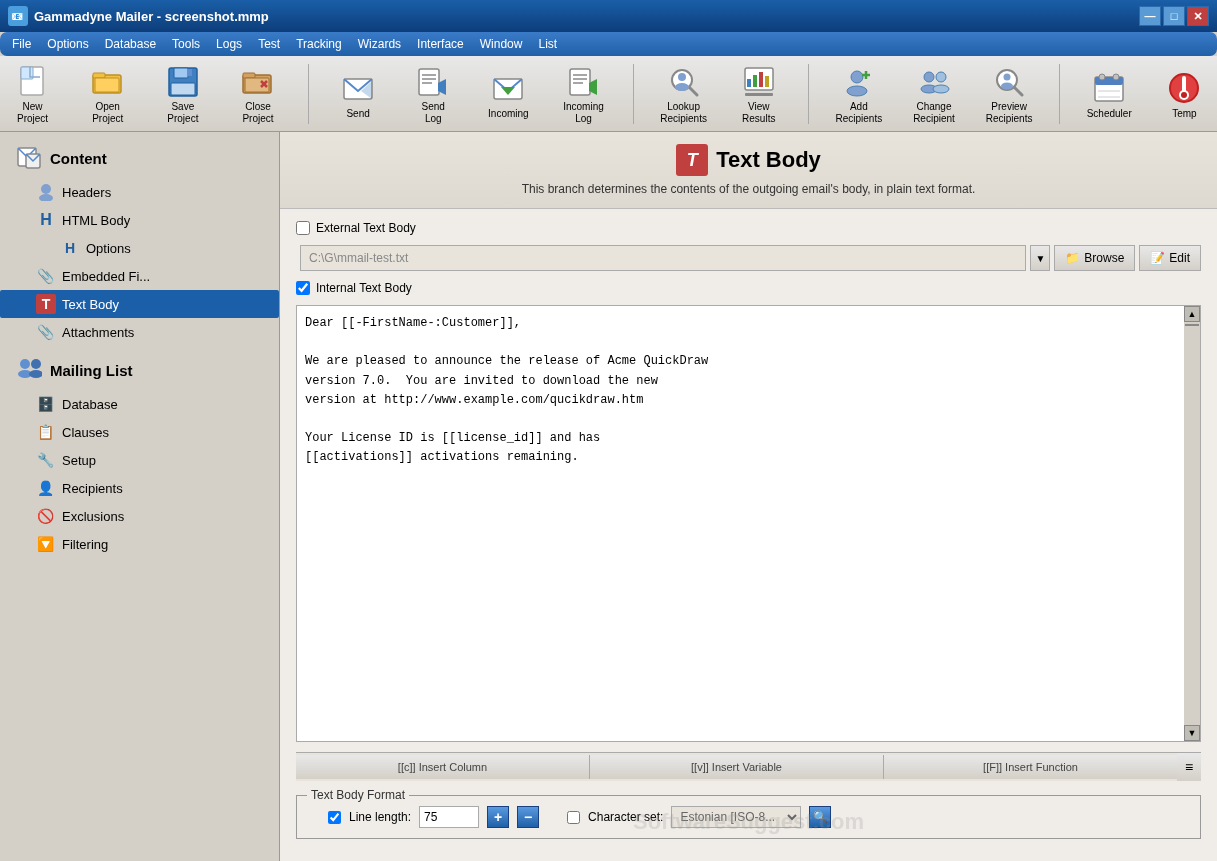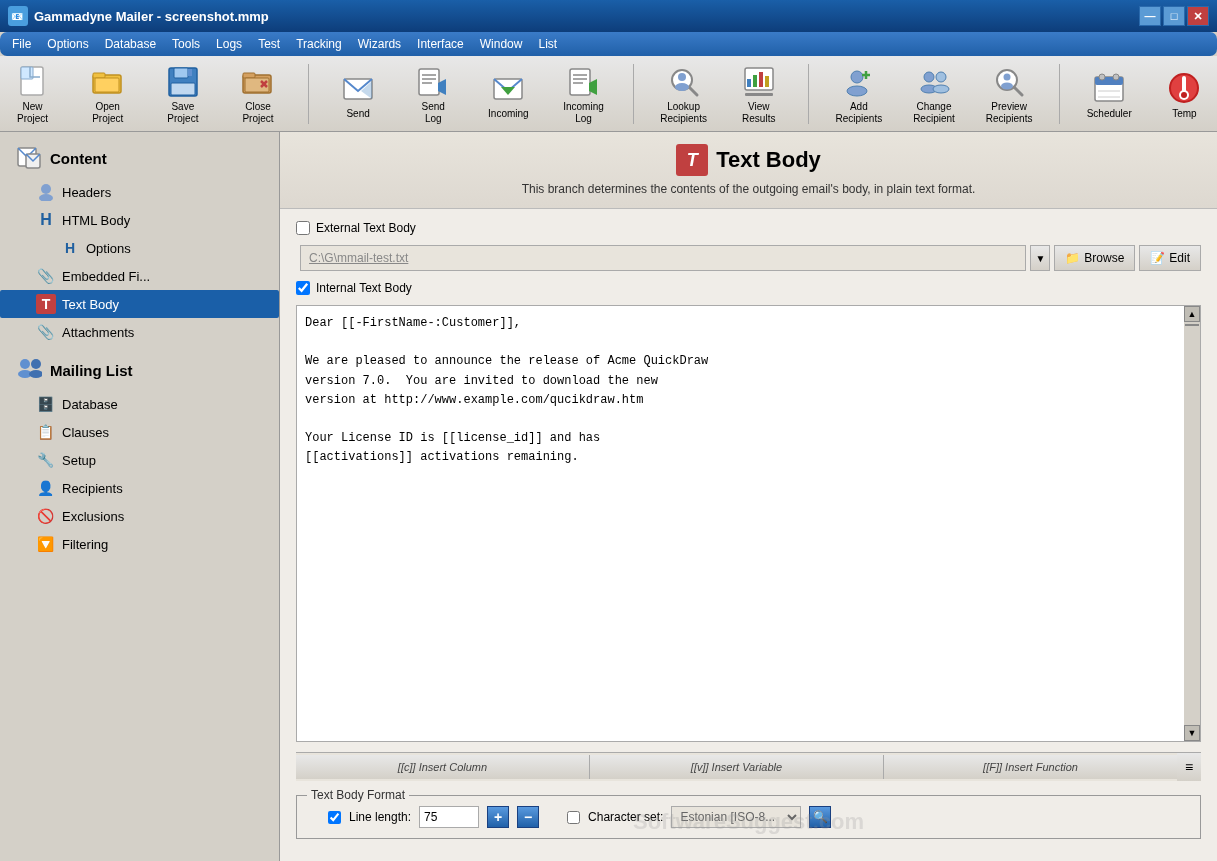--- a/index.html
+++ b/index.html
@@ -170,21 +170,20 @@
       margin-left: 4px;
     }
     .filepath-input {
       flex: 1;
       background: #e8e4dc;
       border: 1px solid #aaa;
       padding: 4px 8px;
       font-size: 12px;
       color: #666;
       height: 26px;
-      text-decoration: underline;
     }
     .filepath-dropdown {
       width: 20px;
       height: 26px;
       background: linear-gradient(to bottom, #e8e8e8, #d4d0c8);
       border: 1px solid #aaa;
       display: flex;
       align-items: center;
       justify-content: center;
       cursor: pointer;
@@ -211,21 +210,20 @@
     }
     .insert-btn {
       flex: 1;
       padding: 6px 4px;
       text-align: center;
       cursor: pointer;
       font-size: 11px;
       border-right: 1px solid #aaa;
       background: linear-gradient(to bottom, #e8e8e8, #d4d0c8);
       color: #444;
-      font-style: italic;
     }
     .insert-btn-more {
       width: 24px;
       padding: 6px 4px;
       text-align: center;
       cursor: pointer;
       font-size: 14px;
       background: linear-gradient(to bottom, #e8e8e8, #d4d0c8);
     }
 

